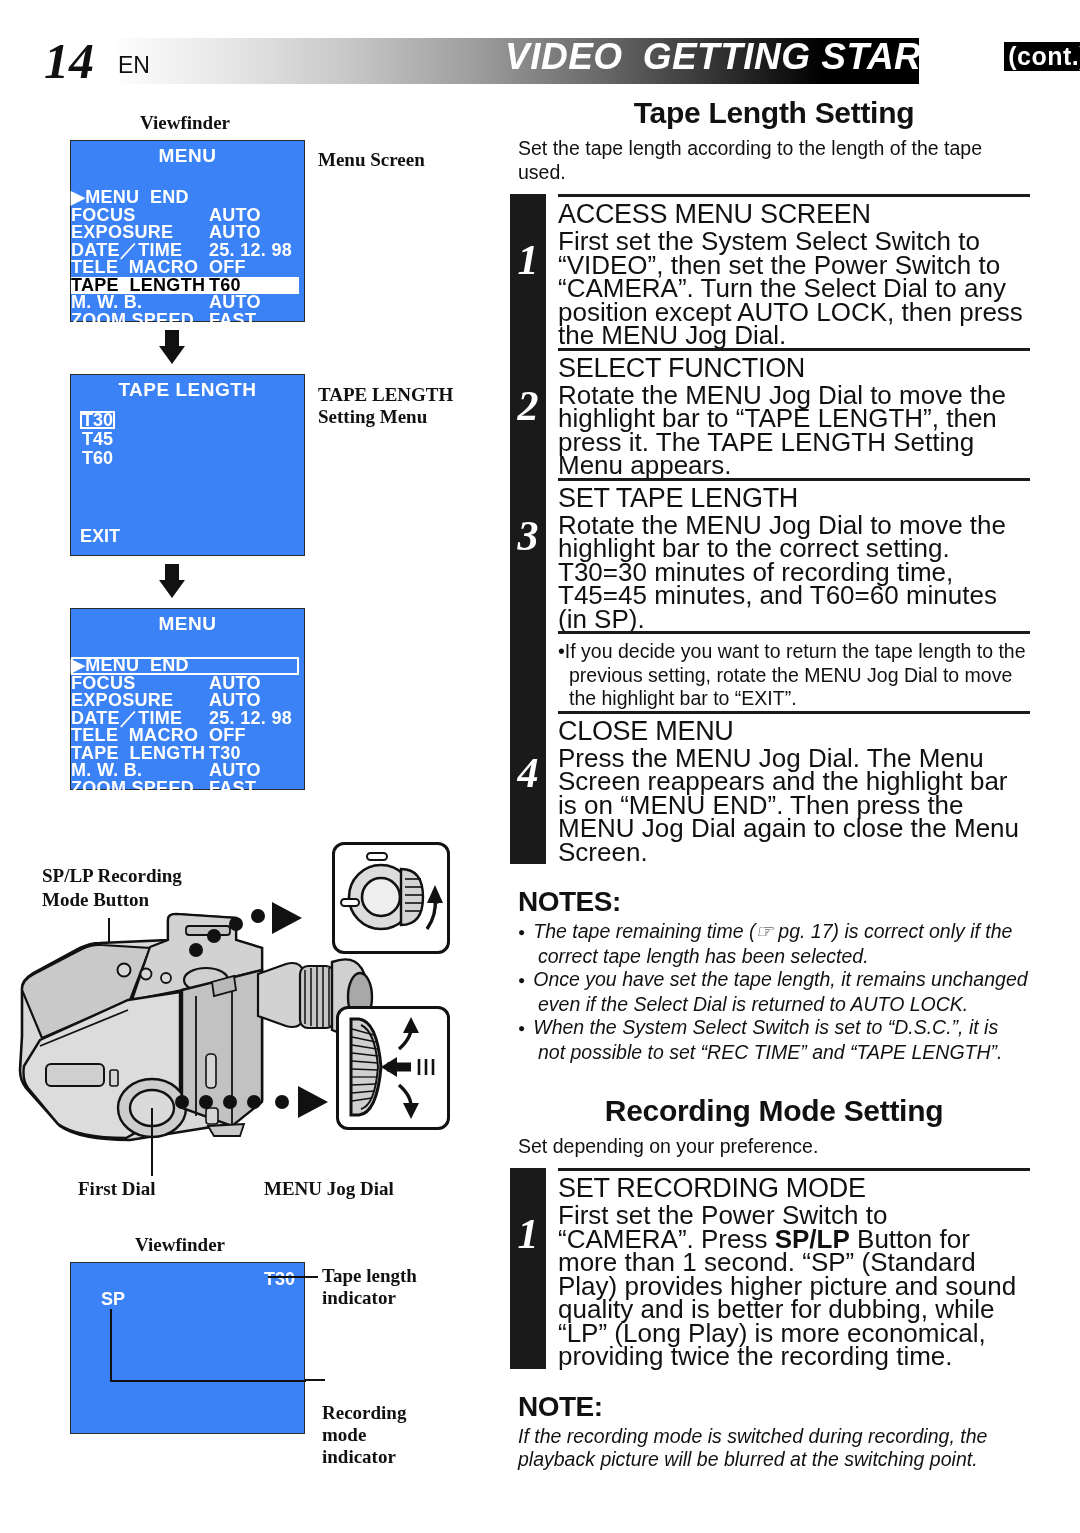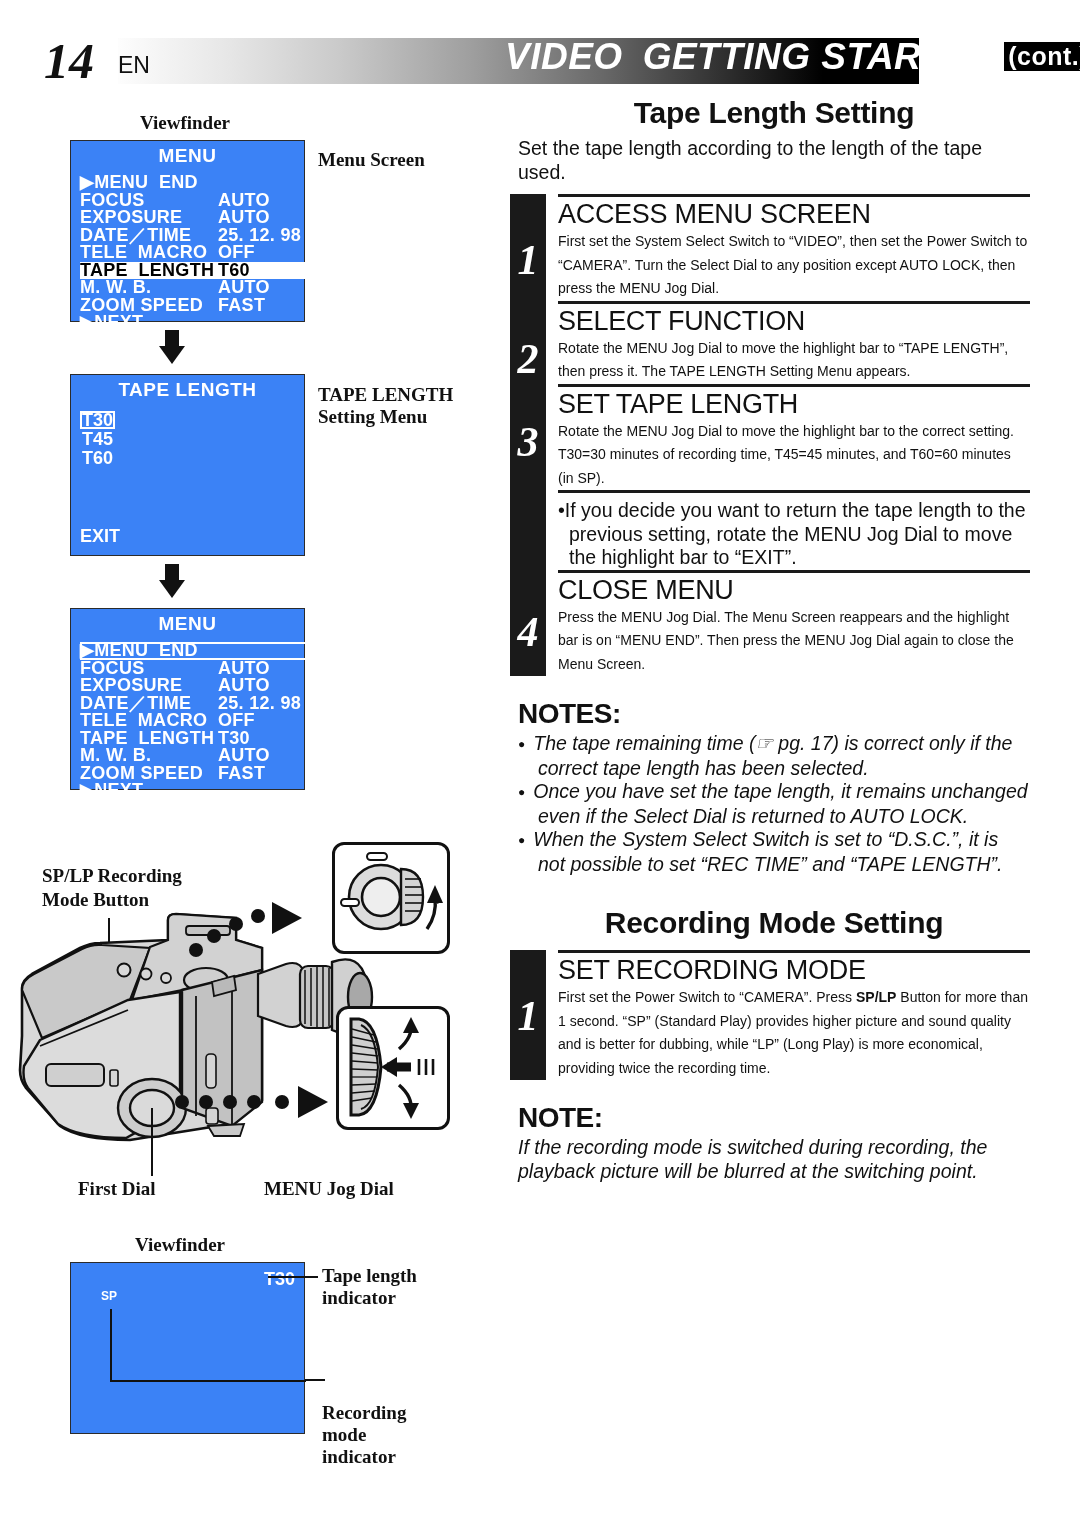--- a/index.html
+++ b/index.html
@@ -48,21 +48,21 @@
   .caption-center { text-align:center; font-weight:bold; font-size:19px;
     font-family:"Liberation Serif", serif; color:#111; }
 
   .vf-screen {
     background:#3b82f6; border:1px solid #2b2b2b;
     position:relative; color:#fff;
     font-family:"Liberation Sans", sans-serif;
   }
   .vf-title { text-align:center; font-weight:bold; font-size:19px; letter-spacing:0.5px; padding-top:4px; }
 
-  .menu-list { margin-top:7px; padding-left:9px; }
+  .menu-list { margin-top:22px; }
   .menu-row { display:flex; font-weight:bold; font-size:18px; line-height:17.5px; letter-spacing:0.3px; white-space:pre; }
   .menu-row .lbl { width:138px; }
   .menu-row .val { }
   .menu-row.hl { background:#fff; color:#000; width:228px; }
   .menu-row.outline { width:228px; box-shadow:inset 0 0 0 2px #fff; }
 
   .arrow-down {
     width:0; height:0; margin:0 auto;
     border-left:13px solid transparent; border-right:13px solid transparent;
     border-top:18px solid #111;
@@ -99,21 +99,21 @@
 
   .step { position:relative; padding-left:48px; margin-top:0; }
   .step-bar { position:absolute; left:0; top:0; width:36px; bottom:0; background:#1a1a1a; }
   .step-num {
     position:absolute; left:0; top:0; width:36px; text-align:center;
     color:#fff; font-style:italic; font-weight:bold; font-size:42px;
     font-family:"Liberation Serif", serif;
   }
   .rule { height:3px; background:#1a1a1a; margin-bottom:2px; }
   .step-head { font-size:27px; line-height:30px; color:#111; letter-spacing:-0.3px; margin-bottom:1px; }
-  .step-body { font-size:14px; line-height:23.5px; color:#111; }
+  .step-body { font-size:26px; line-height:23.5px; color:#111; }
   .step-body b { font-weight:bold; }
 
   .subnote { position:relative; padding-left:48px; }
   .subnote .bul { font-size:19.5px; line-height:23.5px; color:#111; text-indent:-11px; padding-left:11px; }
 
   h3.notes { font-family:"Liberation Sans", sans-serif; font-weight:bold;
     font-size:28px; margin:0 0 2px 0; color:#111; letter-spacing:-0.5px; }
   ul.note-list { list-style:none; margin:0; padding:0; }
   ul.note-list li {
     font-style:italic; font-size:19.5px; line-height:23.5px; color:#111;
@@ -317,21 +317,21 @@
 
     <div class="lead-line" style="left:151px;top:268px;width:2px;height:68px;"></div>
     <div class="side-label" style="position:absolute;left:78px;top:338px;">First Dial</div>
     <div class="side-label" style="position:absolute;left:264px;top:338px;">MENU Jog Dial</div>
   </div>
 
   <div class="caption-center" style="position:absolute;left:70px;top:1138px;width:220px;">Viewfinder</div>
 
   <div class="vf-screen" style="position:absolute;left:70px;top:1166px;width:235px;height:172px;">
     <div style="position:absolute;right:9px;top:6px;font-weight:bold;font-size:18px;">T30</div>
-    <div style="position:absolute;left:30px;top:26px;font-weight:bold;font-size:12px;">SP</div>
+    <div style="position:absolute;left:30px;top:26px;font-weight:bold;font-size:18px;">SP</div>
 
     <div style="position:absolute;left:39px;top:46px;width:2px;height:72px;background:#111;"></div>
     <div style="position:absolute;left:39px;top:117px;width:196px;height:2px;background:#111;"></div>
   </div>
 
   <div style="position:absolute;left:268px;top:1180px;width:50px;height:2px;background:#111;"></div>
   <div style="position:absolute;left:305px;top:1283px;width:20px;height:2px;background:#111;"></div>
 
   <div class="side-label" style="position:absolute;left:322px;top:1169px;">
     <div>Tape length</div>
@@ -390,20 +390,21 @@
   <div style="margin-top:22px;margin-left:8px;width:510px;">
     <h3 class="notes">NOTES:</h3>
     <ul class="note-list">
       <li>The tape remaining time (☞ pg. 17) is correct only if the correct tape length has been selected.</li>
       <li>Once you have set the tape length, it remains unchanged even if the Select Dial is returned to AUTO LOCK.</li>
       <li>When the System Select Switch is set to “D.S.C.”, it is not possible to set “REC TIME” and “TAPE LENGTH”.</li>
     </ul>
   </div>
 
   <h2 class="sect" style="margin-top:30px;">Recording Mode Setting</h2>
+  <p class="intro">Set depending on your preference.</p>
 
   <div class="step" style="margin-top:10px;">
     <div class="step-bar"></div>
     <div class="step-num" style="top:42px;">1</div>
     <div class="rule"></div>
     <div class="step-head">SET RECORDING MODE</div>
     <div class="step-body"><span>First set the Power Switch to “CAMERA”. Press </span><b>SP/LP</b><span> Button for more than 1 second. “SP” (Standard Play) provides higher picture and sound quality and is better for dubbing, while “LP” (Long Play) is more economical, providing twice the recording time.</span></div>
   </div>
 
   <div style="margin-top:22px;margin-left:8px;width:510px;">

